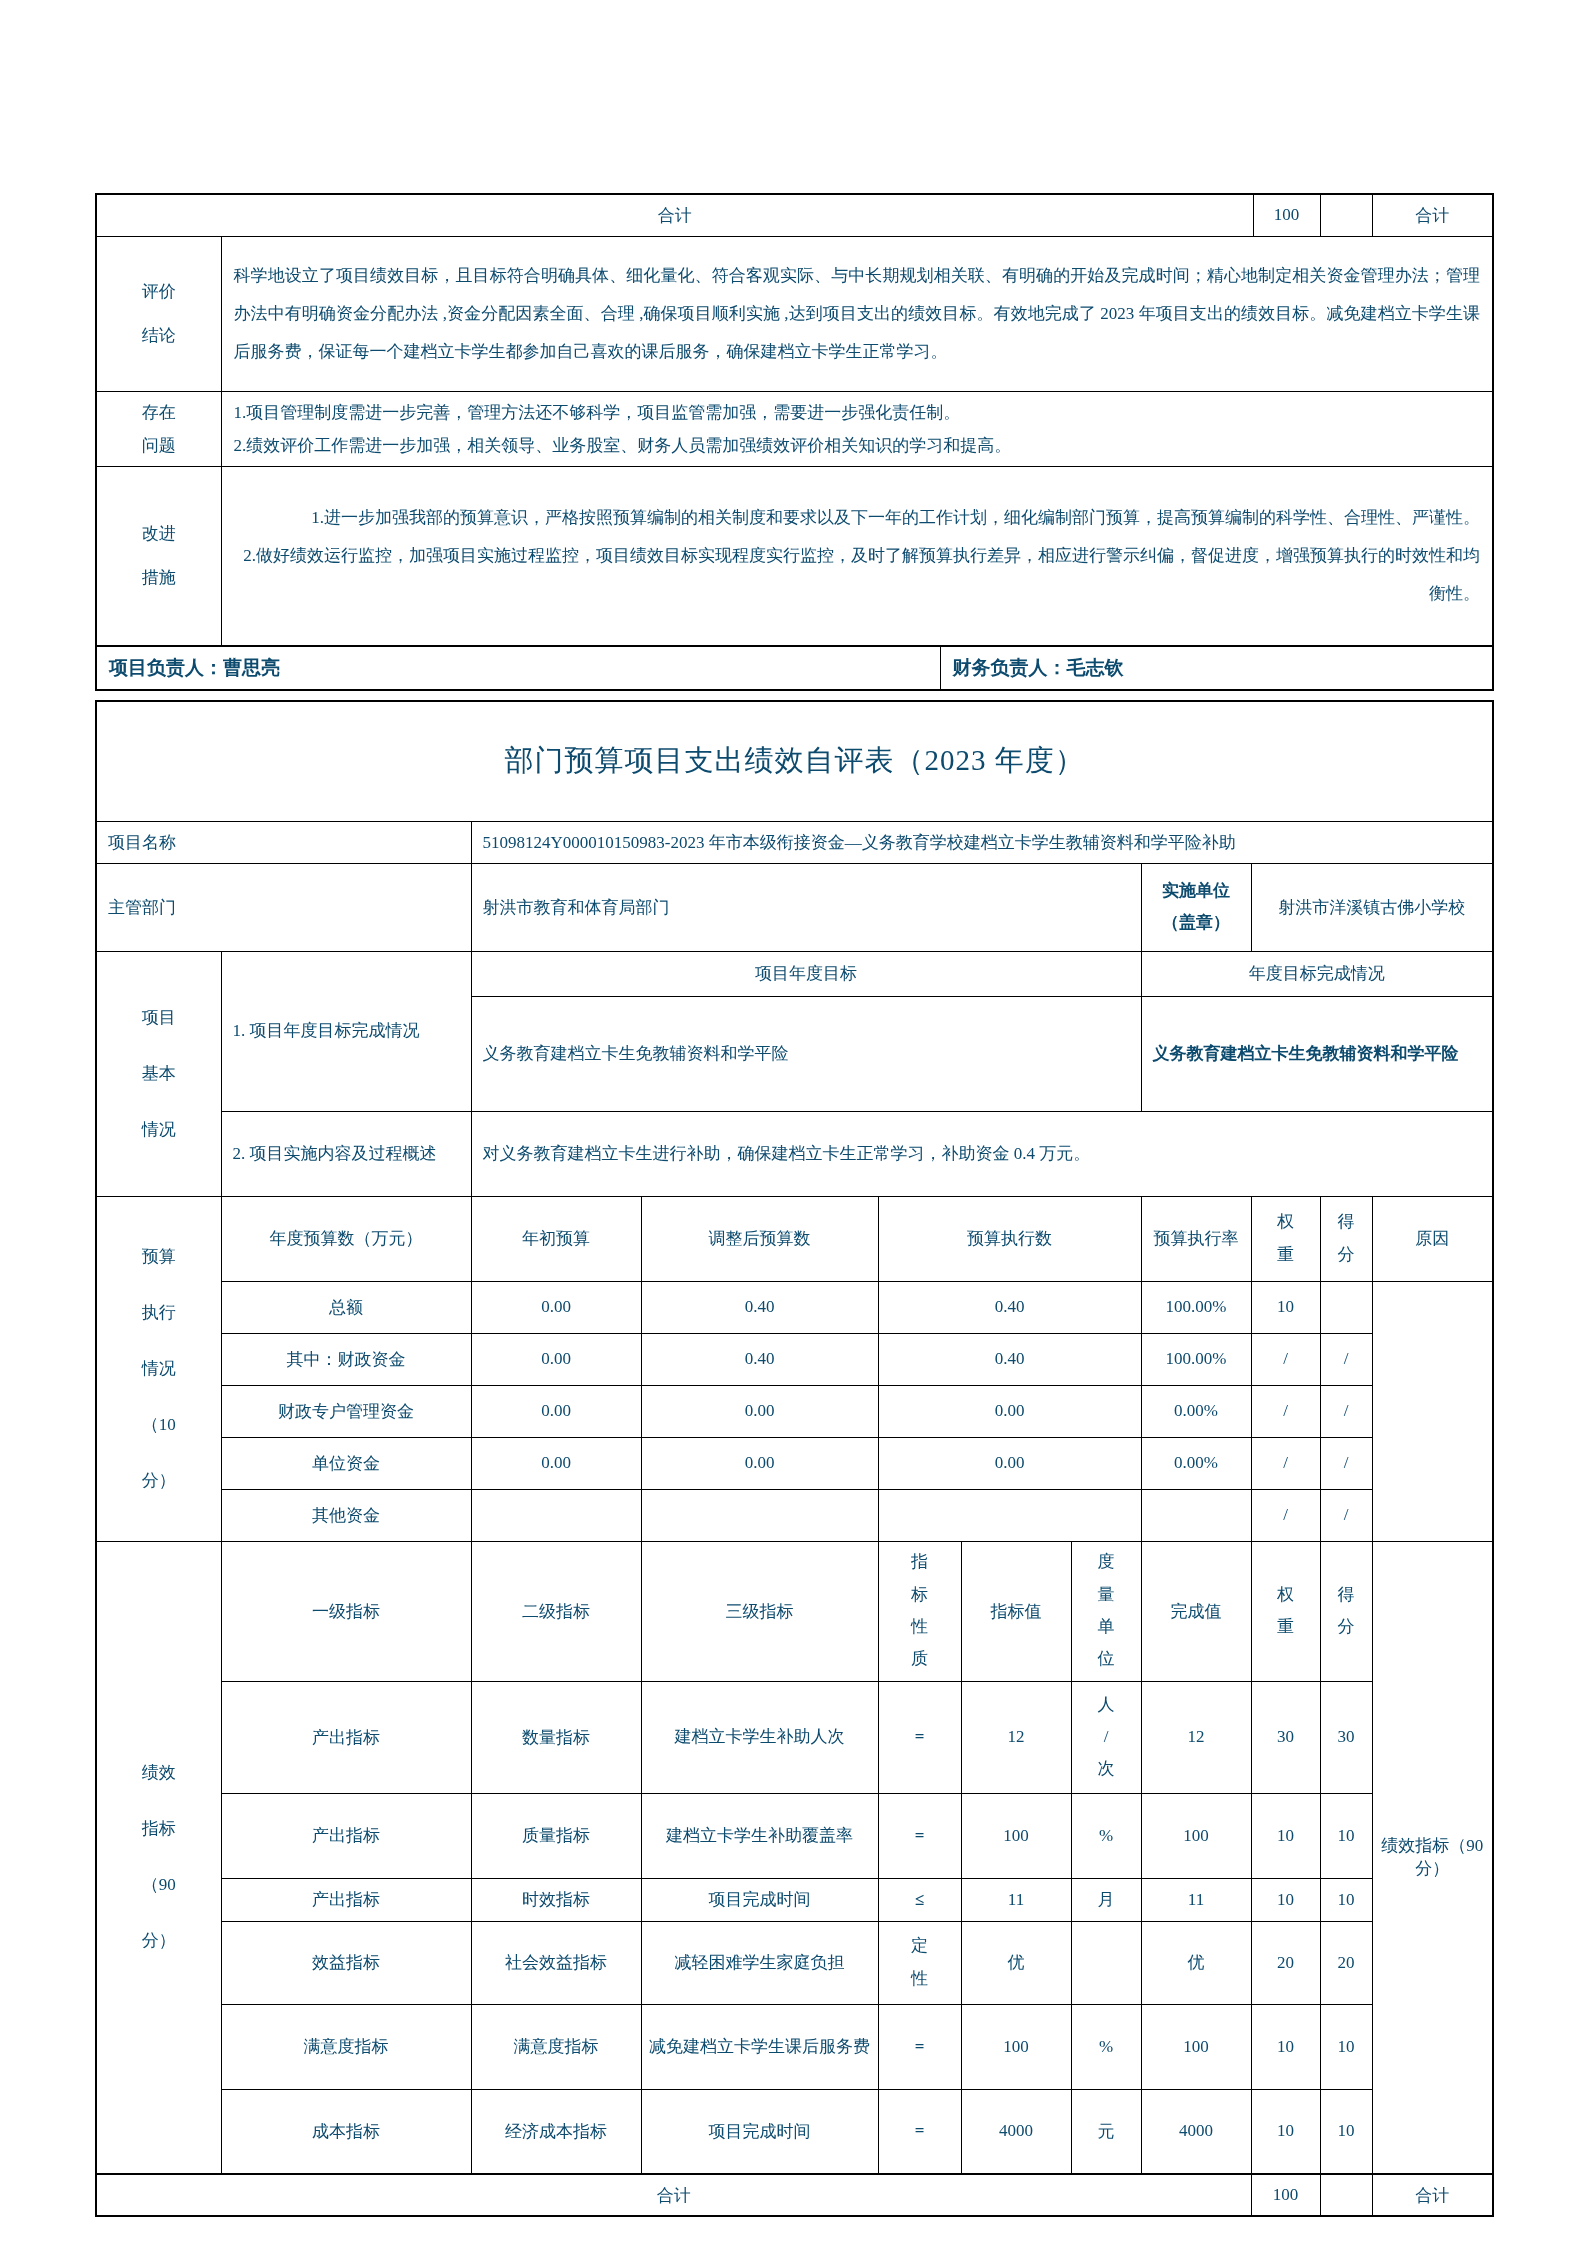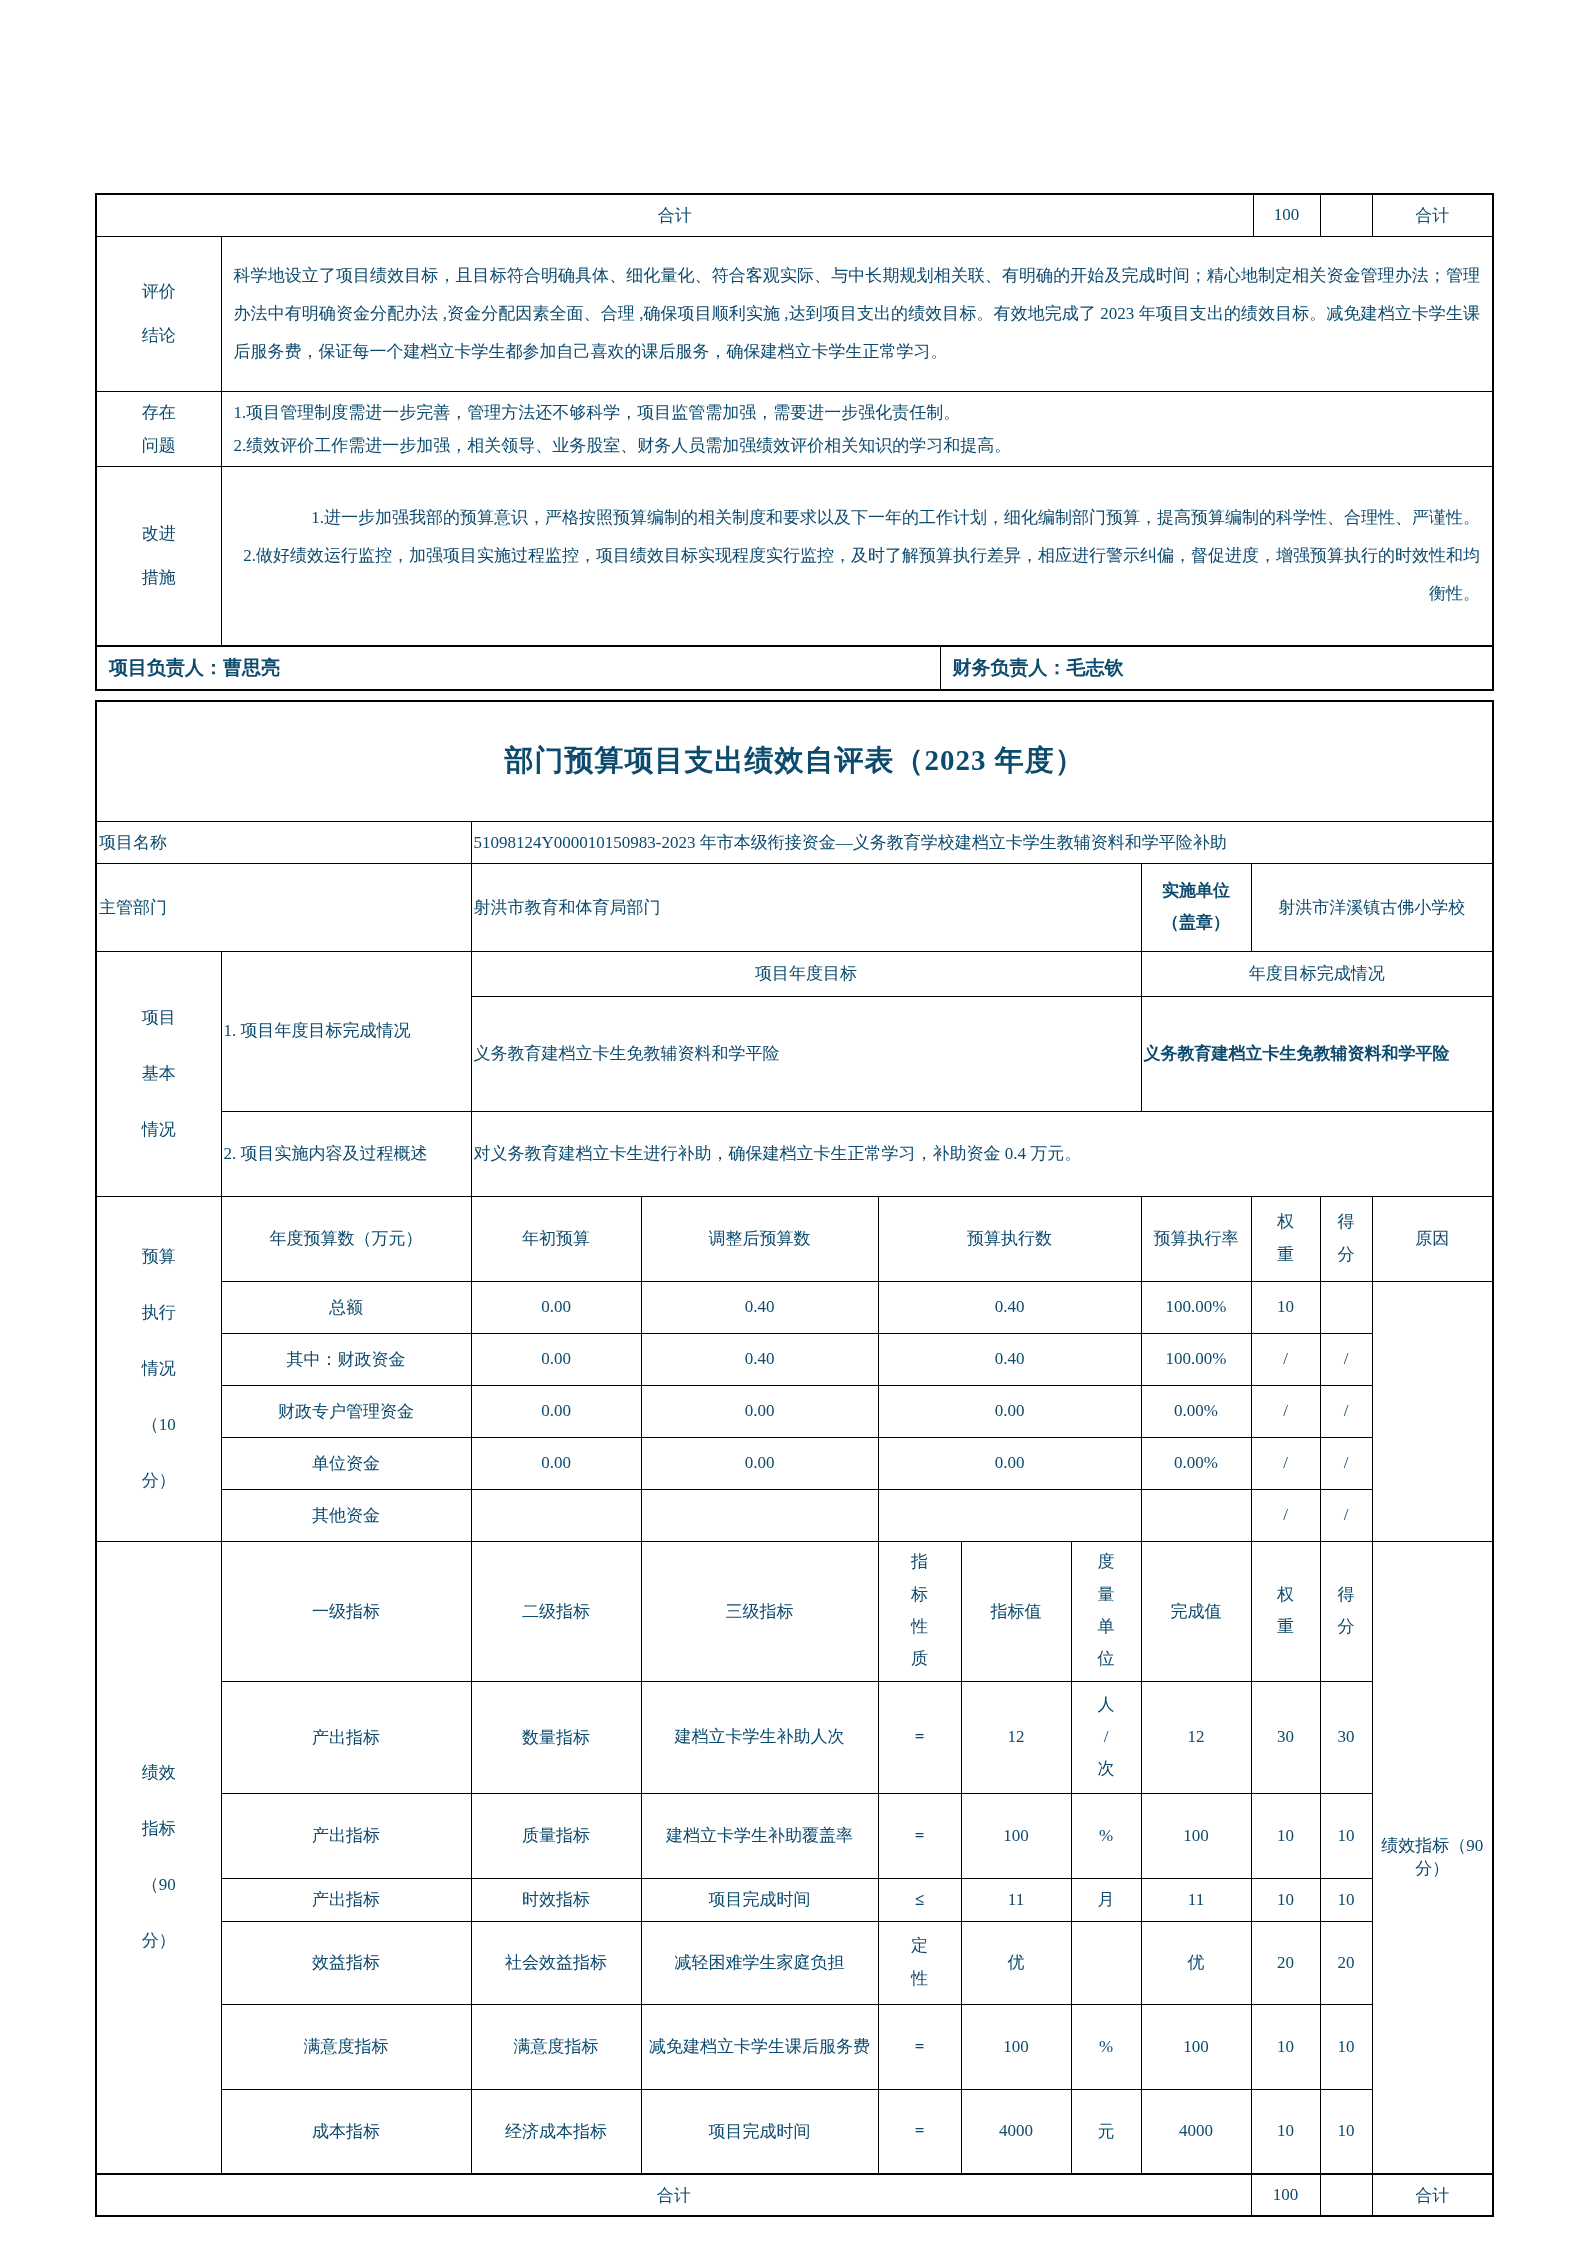--- a/index.html
+++ b/index.html
@@ -4,28 +4,28 @@
 <style>
   html,body{margin:0;padding:0;background:#fff;}
   .page{position:relative;width:1587px;height:2245px;background:#ffffff;
         font-family:"Liberation Serif","DejaVu Serif",serif;color:#0c4a6e;}
   table{border-collapse:collapse;table-layout:fixed;position:absolute;left:95px;
         width:1397px;border:2px solid #000;}
   td{border:1px solid #000;text-align:center;vertical-align:middle;
      font-size:17px;padding:2px 6px;overflow:hidden;word-break:break-all;}
   #t1{top:193px;}
   #t2{top:700px;}
-  .left{text-align:left;padding-left:2px;padding-right:10px;}
+  .left{text-align:left;padding-left:11px;padding-right:10px;}
   .content{text-align:justify;line-height:38px;padding:4px 12px;white-space:pre-line;}
   .content.tight{line-height:33px;}
   .vlabel{white-space:pre-line;line-height:56px;padding:0;}
   .vlabel.t1{line-height:44px;}
   .vstack{white-space:pre-line;line-height:1.9;padding:0 2px;}
   .b{font-weight:bold;}
-  .title-cell{font-size:29px;font-weight:bold;letter-spacing:1px;}
+  .title-cell{font-size:29px;font-weight:normal;letter-spacing:1px;}
   .thick-top{border-top:2px solid #000;}
   .footer-cell{font-weight:bold;font-size:19px;text-align:left;padding-left:12px;}
   .num{font-size:17px;}
 </style>
 </head>
 <body>
 
 <div class="page">
 
   <table id="t1">

